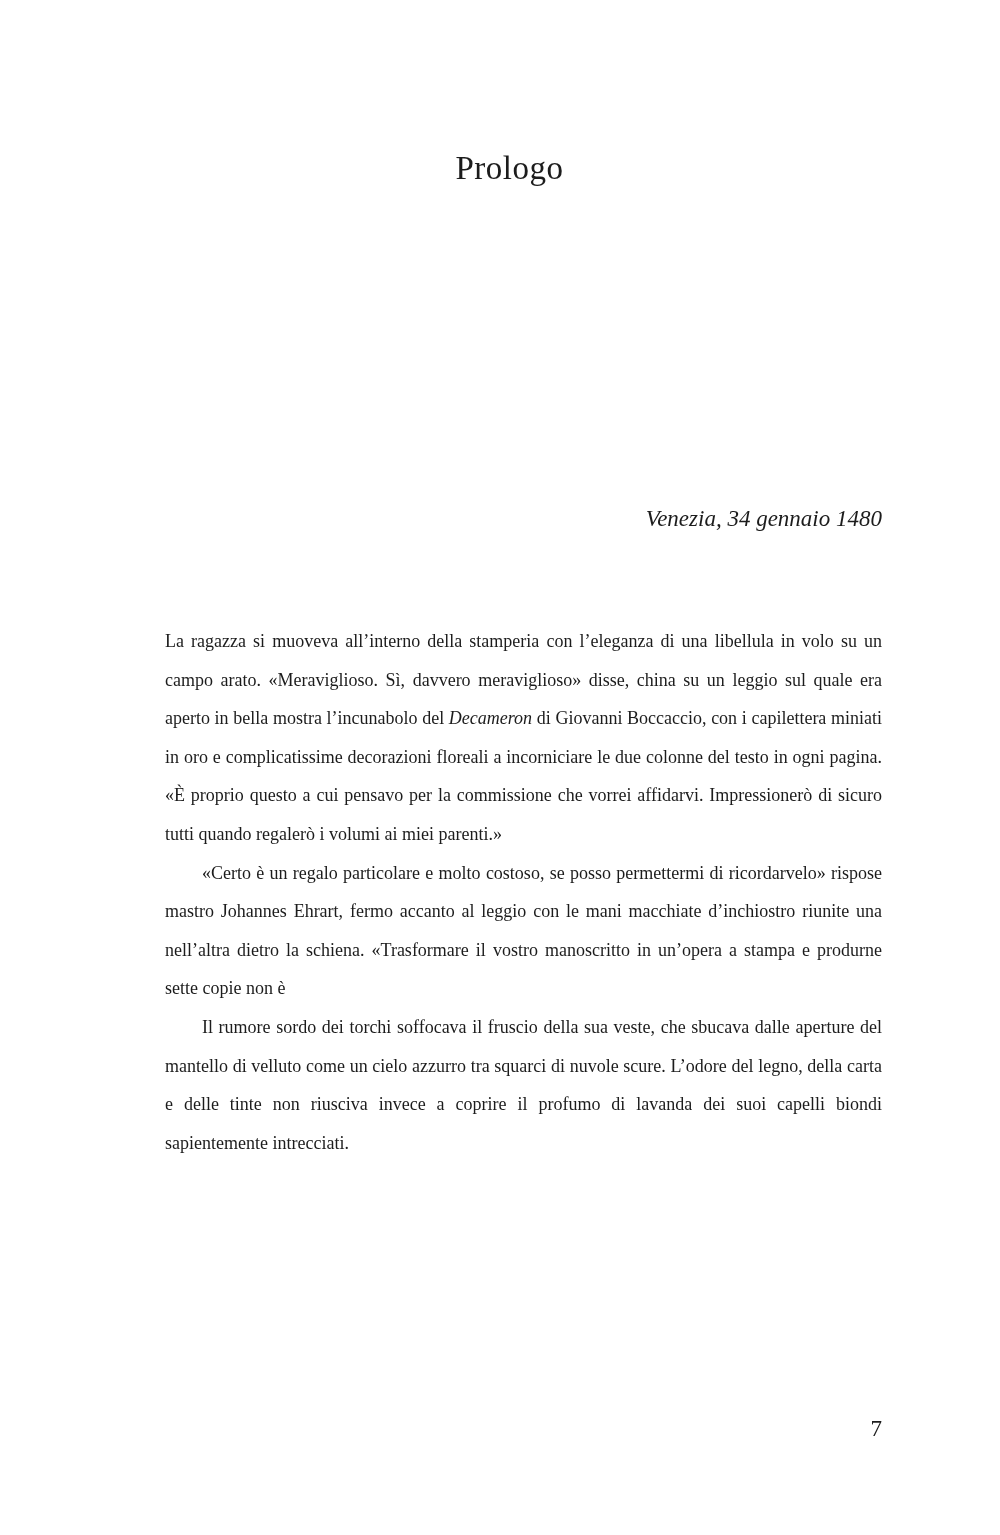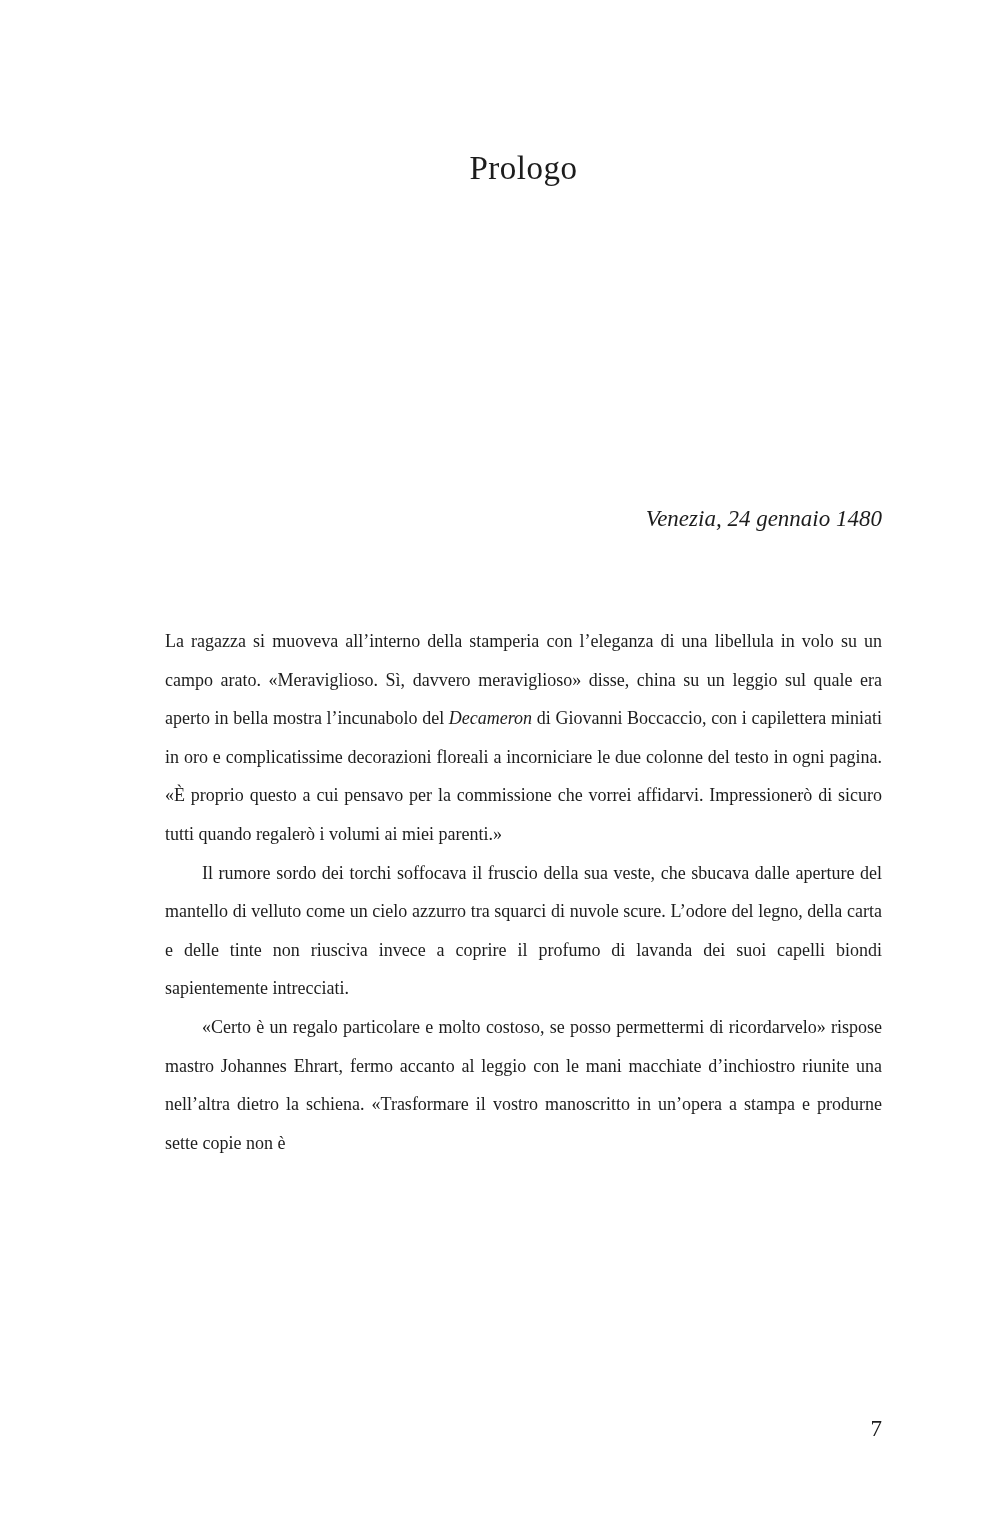--- a/index.html
+++ b/index.html
@@ -13,21 +13,21 @@
     height: 1535px;
     margin: 0 auto;
     background: #ffffff;
     font-family: "Liberation Serif", "DejaVu Serif", serif;
     color: #1c1c1c;
     overflow: hidden;
   }
   .chapter-title {
     position: absolute;
     top: 150px;
-    left: 165px;
+    left: 151px;
     width: 717px;
     text-align: center;
     font-size: 33px;
     font-weight: 400;
     letter-spacing: 0.5px;
   }
   .dateline {
     position: absolute;
     top: 506px;
     left: 165px;
@@ -63,23 +63,23 @@
     text-align: right;
     font-size: 23px;
   }
 </style>
 </head>
 <body>
 
 <div class="page">
   <div class="chapter-title">Prologo</div>
 
-  <div class="dateline">Venezia, 24 gennaio 1480</div>
+  <div class="dateline">Venezia, 34 gennaio 1480</div>
 
   <div class="body-text">
 
   <p class="para"><span>La ragazza si muoveva all’interno della stamperia con l’eleganza di una libellula in volo su un campo arato. «Meraviglioso. Sì, davvero meraviglioso» disse, china su un leggio sul quale era aperto in bella mostra l’incunabolo del </span><em>Decameron</em><span> di Giovanni Boccaccio, con i capilettera miniati in oro e complicatissime decorazioni floreali a incorniciare le due colonne del testo in ogni pagina. «È proprio questo a cui pensavo per la commissione che vorrei affidarvi. Impressionerò di sicuro tutti quando regalerò i volumi ai miei parenti.»</span></p>
+      <p class="para indent"><span>«Certo è un regalo particolare e molto costoso, se posso permettermi di ricordarvelo» rispose mastro Johannes Ehrart, fermo accanto al leggio con le mani macchiate d’inchiostro riunite una nell’altra dietro la schiena. «Trasformare il vostro manoscritto in un’opera a stampa e produrne sette copie non è</span></p>
       <p class="para indent"><span>Il rumore sordo dei torchi soffocava il fruscio della sua veste, che sbucava dalle aperture del mantello di velluto come un cielo azzurro tra squarci di nuvole scure. L’odore del legno, della carta e delle tinte non riusciva invece a coprire il profumo di lavanda dei suoi capelli biondi sapientemente intrecciati.</span></p>
-      <p class="para indent"><span>«Certo è un regalo particolare e molto costoso, se posso permettermi di ricordarvelo» rispose mastro Johannes Ehrart, fermo accanto al leggio con le mani macchiate d’inchiostro riunite una nell’altra dietro la schiena. «Trasformare il vostro manoscritto in un’opera a stampa e produrne sette copie non è</span></p>
     </div>
 
   <div class="page-number">7</div>
 </div>
 
 </body></html>

